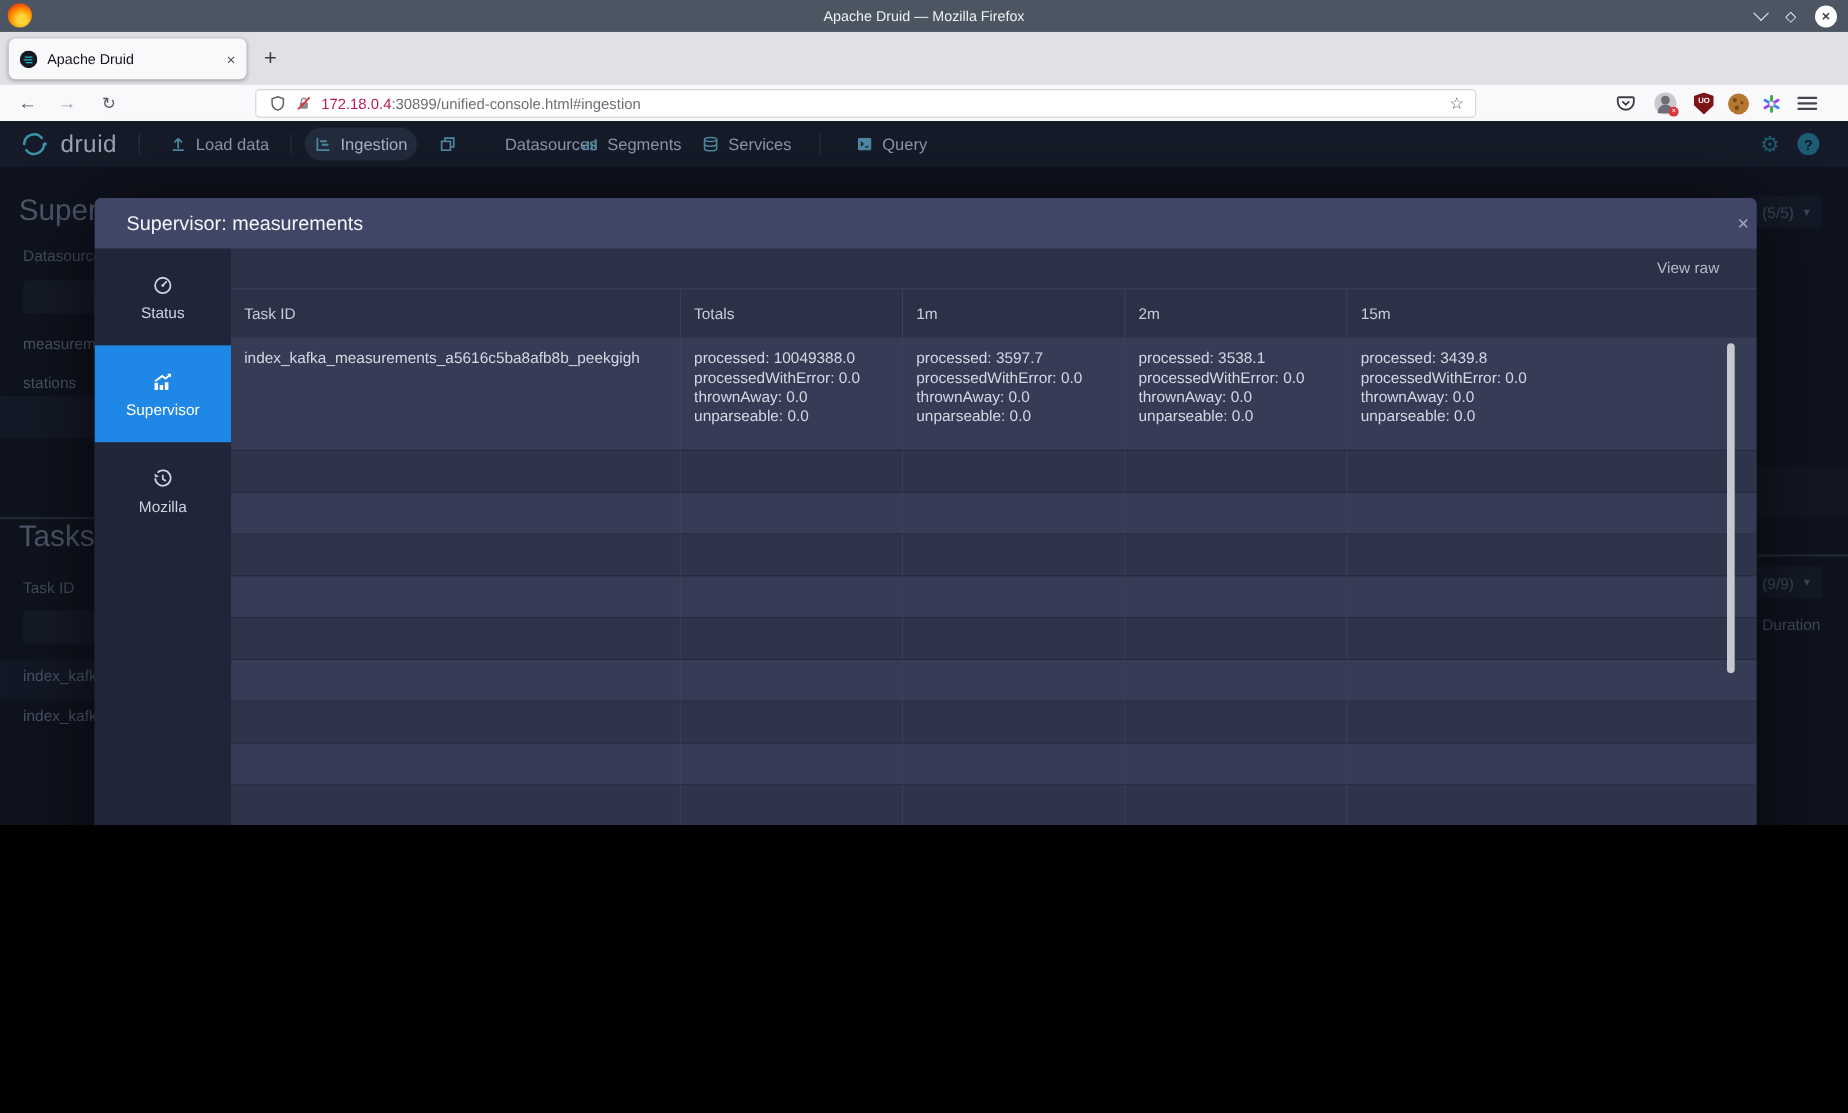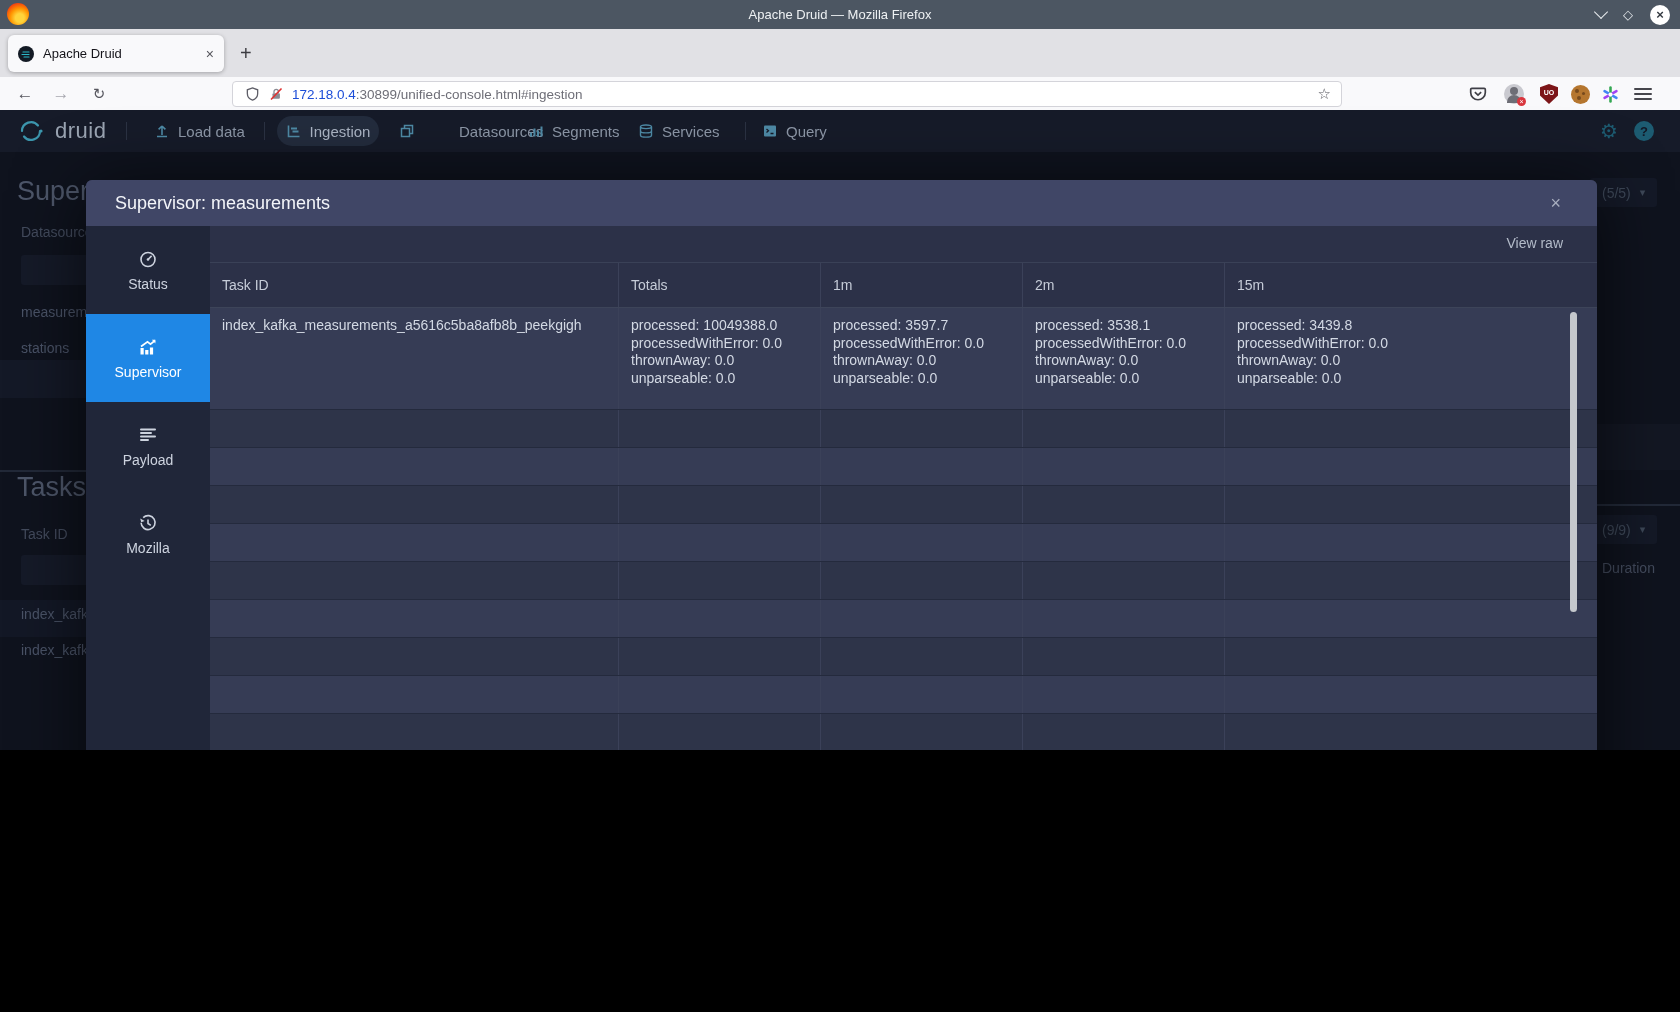--- a/index.html
+++ b/index.html
@@ -27,21 +27,21 @@
   .tab-close{font-size:14px;color:#55555c;line-height:1;}
   .newtab{position:absolute;left:240px;top:12px;font-size:20px;color:#3c3c42;line-height:24px;}
 
   
   .toolbar{position:absolute;top:77px;left:0;right:0;height:34px;background:#f9f9fb;border-bottom:1px solid #d0d0d6;}
   .tbtn{position:absolute;top:0;height:33px;display:flex;align-items:center;justify-content:center;
         font-size:17px;color:#57575f;width:26px;}
   .urlbar{position:absolute;left:232px;top:4px;width:1110px;height:26px;background:#ffffff;
           border:1px solid #d4d4da;border-radius:4px;display:flex;align-items:center;box-sizing:border-box;}
   .url-text{margin-left:8px;font-size:13.5px;white-space:nowrap;overflow:hidden;}
-  .url-host{color:#1d4ed8;}
+  .url-host{color:#be185d;}
   .url-rest{color:#6e6e77;}
   .url-star{position:absolute;right:10px;font-size:15px;color:#57575f;}
   .ext{position:absolute;top:5px;width:24px;height:24px;display:flex;align-items:center;justify-content:center;}
   .ext-person{width:20px;height:20px;border-radius:50%;background:#c9c9cf;position:relative;}
   .ext-person .head{position:absolute;left:6px;top:3px;width:8px;height:8px;border-radius:50%;background:#6d6d75;}
   .ext-person .body{position:absolute;left:3px;top:11px;width:14px;height:8px;border-radius:7px 7px 0 0;background:#6d6d75;}
   .ext-person .badge{position:absolute;right:-2px;bottom:-2px;width:9px;height:9px;border-radius:50%;background:#d9363e;
                      color:#fff;font-size:7px;display:flex;align-items:center;justify-content:center;line-height:1;}
   .ext-ublock{width:18px;height:20px;background:#7c1518;clip-path:polygon(50% 0,100% 16%,100% 58%,50% 100%,0 58%,0 16%);
               color:#fff;font-size:7px;font-weight:bold;display:flex;align-items:center;justify-content:center;padding-bottom:4px;box-sizing:border-box;}
@@ -72,21 +72,21 @@
   .bg-row{position:absolute;font-size:14px;color:#4a5367;white-space:nowrap;}
   .bg-stripe{position:absolute;}
   .bg-divider{position:absolute;height:2px;background:#222938;}
   .bg-pill{position:absolute;height:29px;background:#141927;border-radius:3px;display:flex;align-items:center;
            padding:0 12px;gap:9px;font-size:14px;color:#3d4757;box-sizing:border-box;}
   .bg-caret{font-size:11px;color:#3d4757;}
 
   
   .modal{position:absolute;left:86px;top:180px;width:1511px;height:763px;background:#2c3148;border-radius:6px;
          box-shadow:0 10px 70px rgba(0,0,0,.65);overflow:hidden;}
-  .mheader{height:46px;background:#404666;display:flex;align-items:center;padding:0 36px 0 29px;}
+  .mheader{height:46px;background:#404666;display:flex;align-items:center;padding:0 7px 0 29px;}
   .mtitle{flex:1;font-size:18px;color:#f3f5f9;}
   .mclose{font-size:18px;color:#a8aebf;line-height:1;}
   .msidebar{position:absolute;left:0;top:46px;width:124px;bottom:65px;background:#202639;}
   .sitem{height:88px;display:flex;flex-direction:column;align-items:center;justify-content:center;gap:7px;
          color:#cdd3df;font-size:14px;}
   .sitem.active{background:#1f87e5;color:#ffffff;}
   .sitem svg{display:block;}
   .mmain{position:absolute;left:124px;right:0;top:46px;bottom:65px;}
   .viewraw{position:absolute;top:9px;right:34px;font-size:14px;color:#b3bbc9;}
   .mtable{position:absolute;left:0;right:0;top:36px;height:608px;overflow:hidden;border-top:1px solid #3a4157;}
@@ -238,21 +238,21 @@
 
     <div class="navitem" style="left:638px;">
       <svg width="16" height="16" viewBox="0 0 16 16">
         <ellipse cx="8" cy="3.8" rx="5.5" ry="1.8" fill="none" stroke="#4e8aa6" stroke-width="1.4"></ellipse>
         <path d="M2.5 3.8v8.4c0 1.1 2.5 1.9 5.5 1.9s5.5-.8 5.5-1.9V3.8M2.5 8c0 1.1 2.5 1.9 5.5 1.9S13.5 9.1 13.5 8" fill="none" stroke="#4e8aa6" stroke-width="1.4"></path>
       </svg>
       <span>Services</span>
     </div>
     <div class="nav-sep" style="left:745px;"></div>
 
-    <div class="navitem" style="left:762px;">
+    <div class="navitem" style="left:778px;">
       <svg width="16" height="16" viewBox="0 0 16 16">
         <rect x="2" y="2.5" width="12" height="11" rx="1" fill="#4e8aa6"></rect>
         <path d="M4.5 6l2 1.8-2 1.8M8.5 10.5h3" fill="none" stroke="#161b29" stroke-width="1.3"></path>
       </svg>
       <span>Query</span>
     </div>
 
     <div class="gear-btn">⚙</div>
     <div class="help-btn">?</div>
   </div>
@@ -303,26 +303,20 @@
       </div>
       <div class="sitem active">
         <svg width="20" height="20" viewBox="0 0 20 20">
           <rect x="2.5" y="11" width="3.2" height="6.5" fill="#ffffff"></rect>
           <rect x="7.2" y="13" width="3.2" height="4.5" fill="#ffffff"></rect>
           <rect x="11.9" y="10.5" width="3.2" height="7" fill="#ffffff"></rect>
           <path d="M3 9.5L9.5 4.8l3 2.4L17 3.5" fill="none" stroke="#ffffff" stroke-width="1.7"></path>
           <path d="M13.8 2.8H17.4V6.4z" fill="#ffffff"></path>
         </svg>
         <span>Supervisor</span>
-      </div>
-      <div class="sitem">
-        <svg width="20" height="20" viewBox="0 0 20 20">
-          <path d="M3 4.5h14M3 8h10M3 11.5h14M3 15h7" stroke="#cdd3df" stroke-width="2" stroke-linecap="round"></path>
-        </svg>
-        <span>Payload</span>
       </div>
       <div class="sitem">
         <svg width="20" height="20" viewBox="0 0 20 20">
           <path d="M5.2 4.6A7 7 0 1 1 3.1 9.8" fill="none" stroke="#cdd3df" stroke-width="1.6"></path>
           <path d="M2.2 5.6l1 3.6 3.5-1.2z" fill="#cdd3df"></path>
           <path d="M10 6.5v4l2.8 1.8" fill="none" stroke="#cdd3df" stroke-width="1.6"></path>
         </svg>
         <span>Mozilla</span>
       </div>
     </div>

